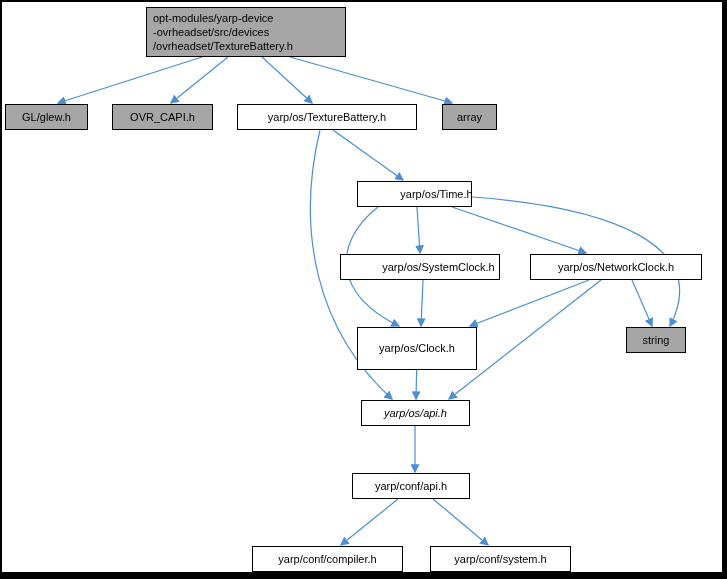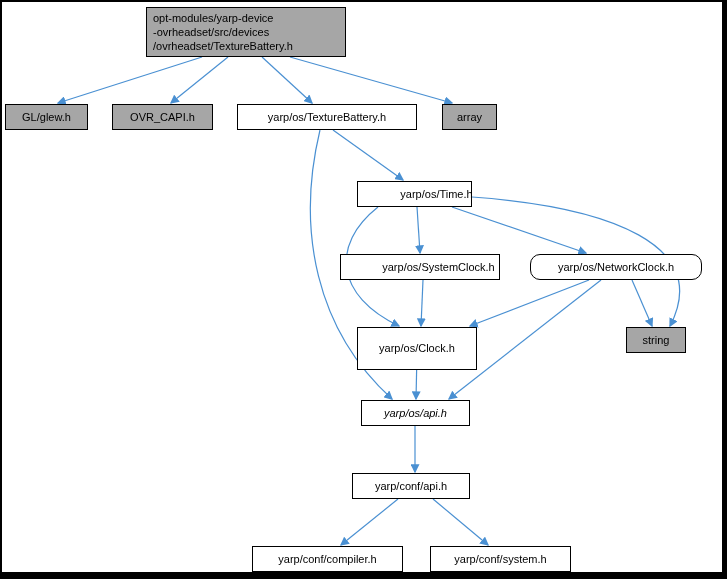--- a/index.html
+++ b/index.html
@@ -53,21 +53,21 @@
   <div id="node-layer">
       <div class="node fill-gray multiline" style="left: 146px; top: 7px; width: 200px; height: 50px; background: rgb(166, 166, 166); border-color: rgb(0, 0, 0);">opt-modules/yarp-device
 -ovrheadset/src/devices
 /ovrheadset/TextureBattery.h</div>
       <div class="node fill-gray" style="left: 5px; top: 104px; width: 83px; height: 26px; background: rgb(166, 166, 166); border-color: rgb(0, 0, 0);">GL/glew.h</div>
       <div class="node fill-gray" style="left: 112px; top: 104px; width: 101px; height: 26px; background: rgb(166, 166, 166); border-color: rgb(0, 0, 0);">OVR_CAPI.h</div>
       <div class="node fill-white" style="left: 237px; top: 104px; width: 180px; height: 26px; background: rgb(255, 255, 255); border-color: rgb(0, 0, 0);">yarp/os/TextureBattery.h</div>
       <div class="node fill-gray" style="left: 442px; top: 104px; width: 55px; height: 26px; background: rgb(166, 166, 166); border-color: rgb(0, 0, 0);">array</div>
       <div class="node fill-white" style="left: 357px; top: 181px; width: 115px; height: 26px; background: rgb(255, 255, 255); border-color: rgb(0, 0, 0); padding-left: 44px;">yarp/os/Time.h</div>
       <div class="node fill-white" style="left: 340px; top: 254px; width: 160px; height: 26px; background: rgb(255, 255, 255); border-color: rgb(0, 0, 0); padding-left: 37px;">yarp/os/SystemClock.h</div>
-      <div class="node fill-white" style="left: 530px; top: 254px; width: 172px; height: 26px; background: rgb(255, 255, 255); border-color: rgb(0, 0, 0); border-radius: 10px;">yarp/os/NetworkClock.h</div>
+      <div class="node fill-white" style="left: 530px; top: 254px; width: 172px; height: 26px; background: rgb(255, 255, 255); border-color: rgb(0, 0, 0);">yarp/os/NetworkClock.h</div>
       <div class="node fill-white" style="left: 357px; top: 327px; width: 120px; height: 43px; background: rgb(255, 255, 255); border-color: rgb(0, 0, 0);">yarp/os/Clock.h</div>
       <div class="node fill-gray" style="left: 626px; top: 327px; width: 60px; height: 26px; background: rgb(166, 166, 166); border-color: rgb(0, 0, 0);">string</div>
       <div class="node fill-white" style="left: 361px; top: 400px; width: 109px; height: 26px; background: rgb(255, 255, 255); border-color: rgb(0, 0, 0); font-style: italic;">yarp/os/api.h</div>
       <div class="node fill-white" style="left: 352px; top: 473px; width: 118px; height: 26px; background: rgb(255, 255, 255); border-color: rgb(0, 0, 0);">yarp/conf/api.h</div>
       <div class="node fill-white" style="left: 252px; top: 546px; width: 151px; height: 26px; background: rgb(255, 255, 255); border-color: rgb(0, 0, 0);">yarp/conf/compiler.h</div>
       <div class="node fill-white" style="left: 430px; top: 546px; width: 141px; height: 26px; background: rgb(255, 255, 255); border-color: rgb(0, 0, 0);">yarp/conf/system.h</div>
     </div>
 </div>
 
 </body></html>

